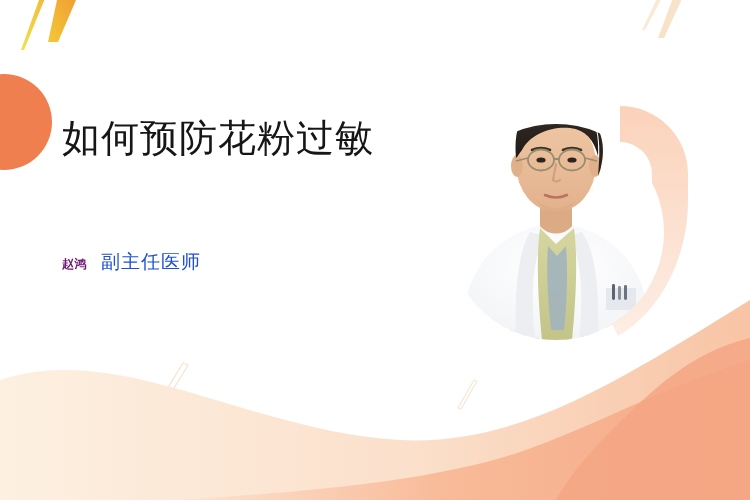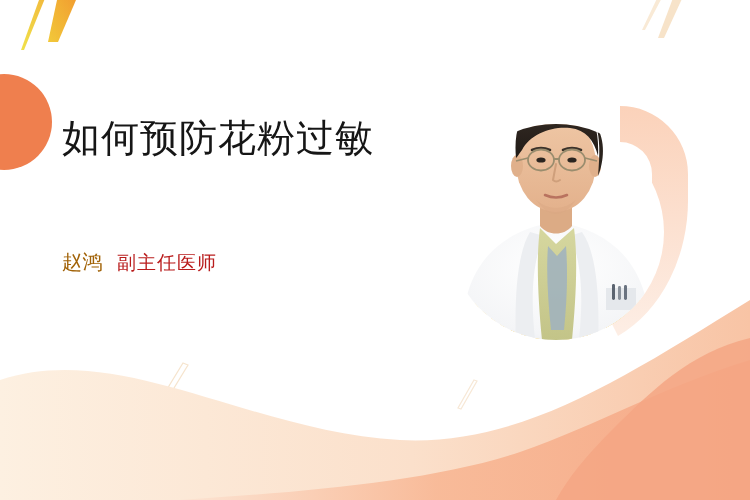--- a/index.html
+++ b/index.html
@@ -50,29 +50,29 @@
     line-height: 1.2;
   }
   .doctor-line {
     position: absolute;
     left: 62px;
     top: 250px;
     white-space: nowrap;
     line-height: 1.25;
   }
   .doctor-name {
-    font-size: 20px;
-    font-weight: normal;
-    color: #a16207;
+    font-size: 12px;
+    font-weight: bold;
+    color: #701a75;
     letter-spacing: 0.5px;
   }
   .doctor-title {
     font-size: 19px;
     font-weight: normal;
-    color: #b91c1c;
+    color: #1d4ed8;
     letter-spacing: 1px;
     margin-left: 14px;
   }
   .affiliation {
     position: absolute;
     left: 62px;
     top: 288px;
     font-size: 18px;
     color: #f08a72;
     letter-spacing: 0.5px;

